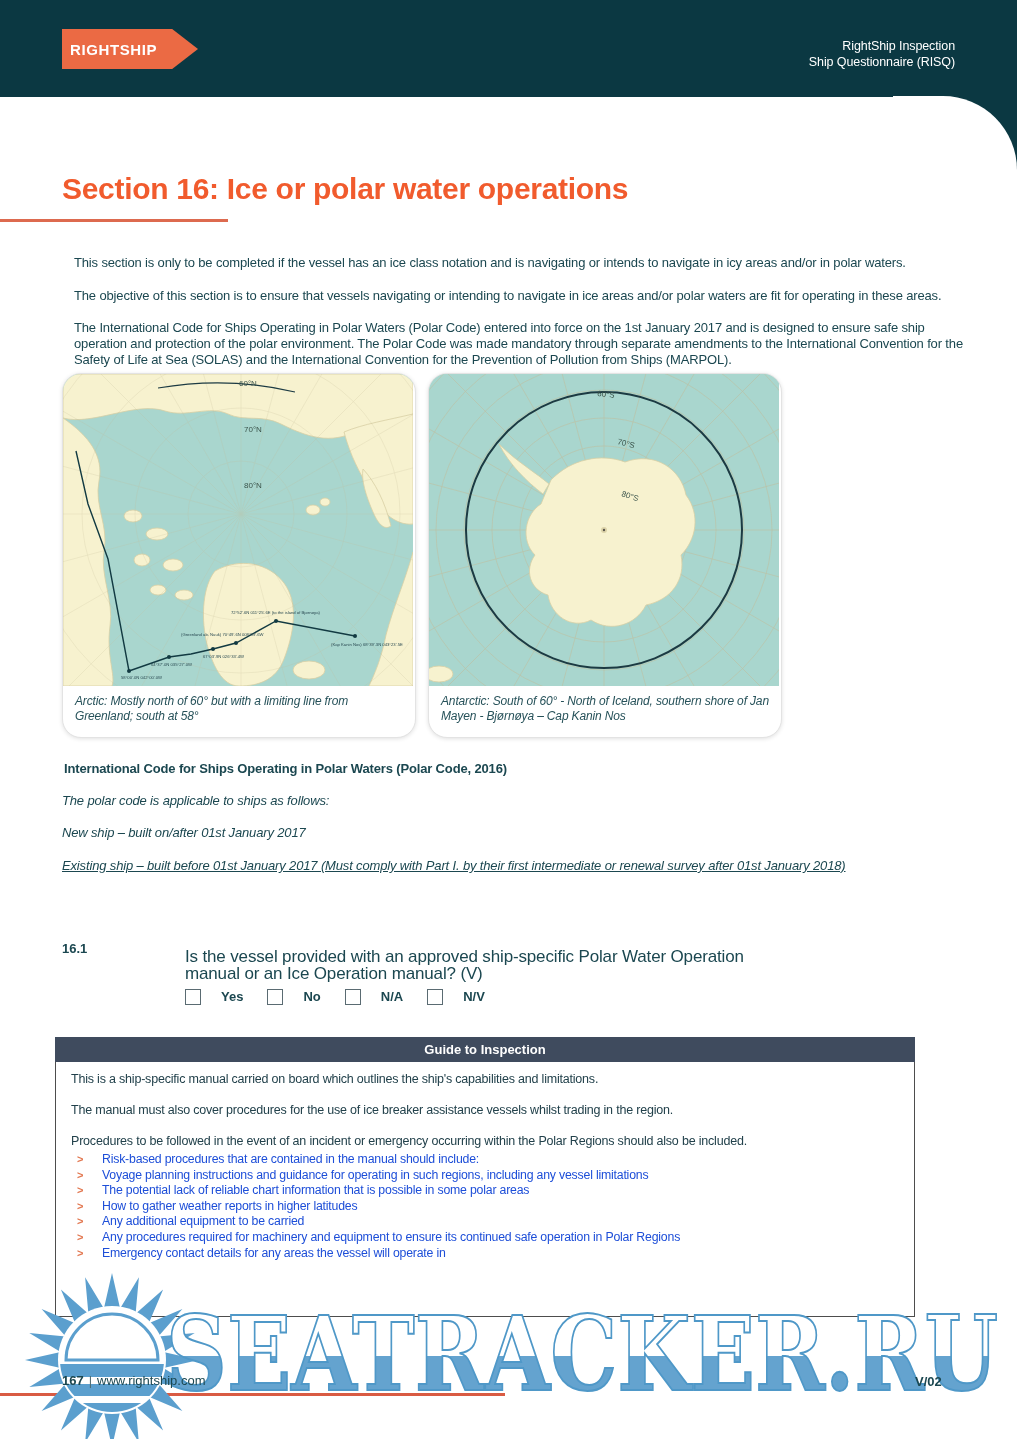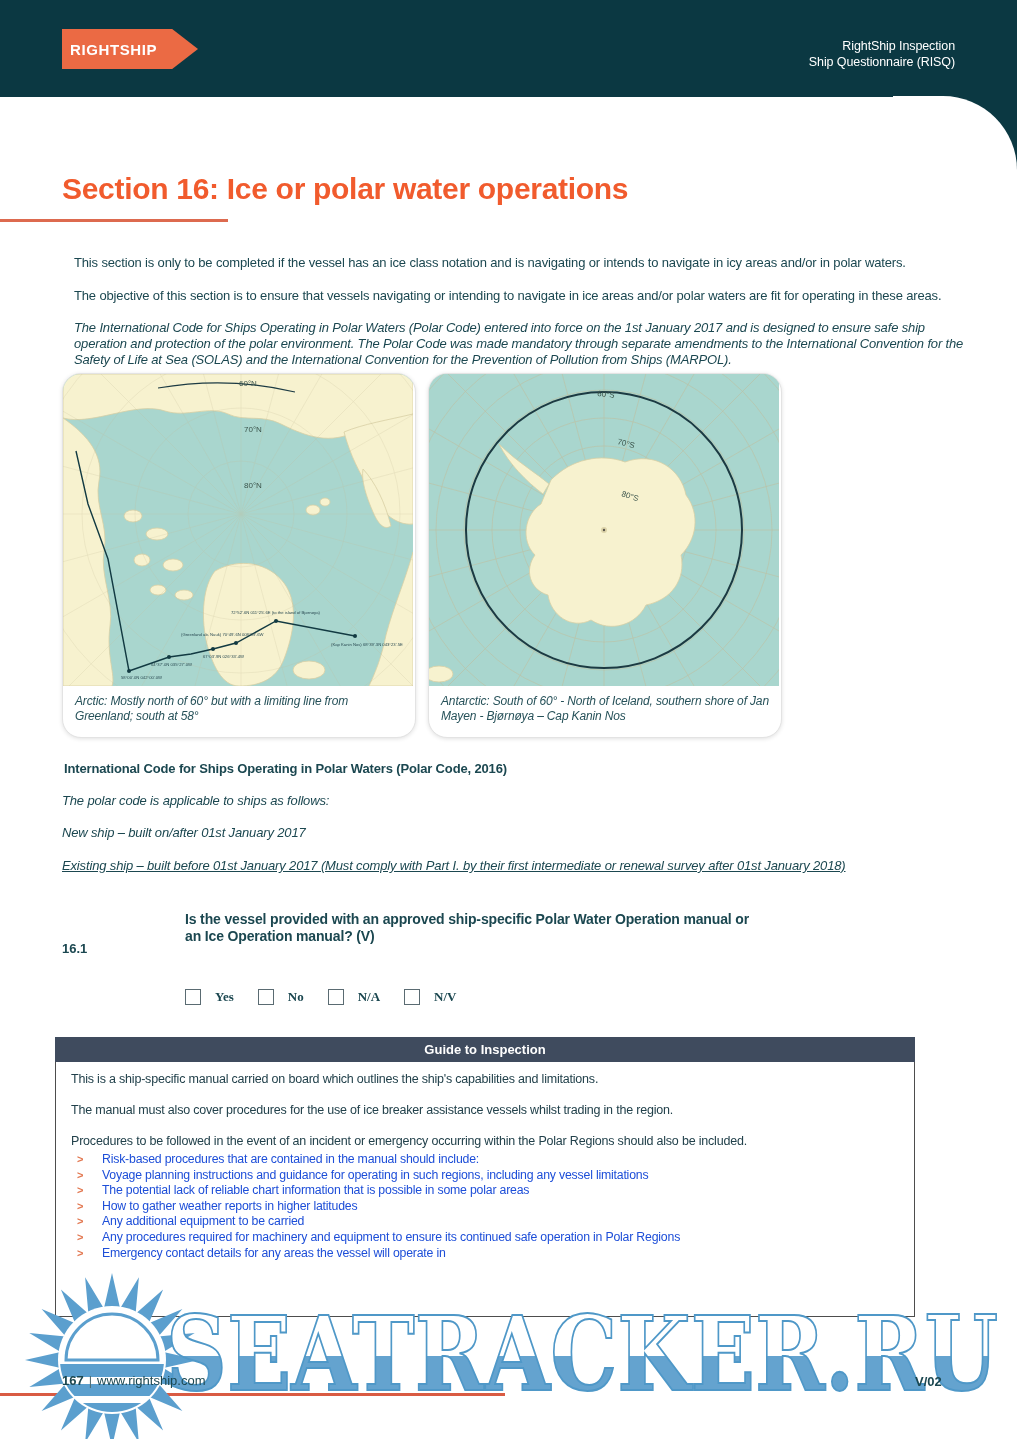--- a/index.html
+++ b/index.html
@@ -17,44 +17,44 @@
   .header-right{position:absolute;right:62px;top:38px;text-align:right;color:#ffffff;
         font-size:12.5px;line-height:16px;letter-spacing:-.1px;}
 
   
   .title{position:absolute;left:62px;top:172px;margin:0;font-size:30px;font-weight:bold;
         color:#f15b2d;letter-spacing:-.3px;}
   .title-rule{position:absolute;left:0;top:219px;width:228px;height:3px;background:#dd6a4f;}
 
   .para{position:absolute;left:62px;width:895px;margin:12px;font-size:13px;line-height:16px;
         letter-spacing:-.15px;}
-  .p1{top:243px;} .p2{top:276px;} .p3{top:308px;font-style:italic;}
+  .p1{top:243px;} .p2{top:276px;} .p3{top:308px;}
 
   
   .map-card{position:absolute;top:373px;width:352px;margin:0;background:#ffffff;
         border:1px solid #e3e3e3;border-radius:19px;box-shadow:0 1px 4px rgba(0,0,0,.12);
         overflow:hidden;}
   .card1{left:62px;} .card2{left:428px;}
   .map-svg{display:block;width:350px;height:312px;background:#a9d6ce;}
   .map-card figcaption{padding:8px 12px 13px 12px;font-style:italic;font-size:12px;
         line-height:15px;color:#27525a;letter-spacing:-.15px;}
 
   
   .bold-heading{position:absolute;left:64px;top:761px;margin:0;font-size:13px;font-weight:bold;
         letter-spacing:-.15px;}
   .italic-line{position:absolute;left:62px;margin:0;font-size:13px;font-style:italic;
         letter-spacing:-.15px;width:900px;}
   .it1{top:793px;} .it2{top:825px;} .it3{top:858px;text-decoration:underline;}
 
   
   .q-num{position:absolute;left:62px;top:941px;font-size:13px;font-weight:600;}
-  .q-text{position:absolute;left:185px;top:911px;width:565px;font-size:14px;font-weight:700;
+  .q-text{position:absolute;left:185px;top:948px;width:565px;font-size:17px;font-weight:400;
         line-height:17px;letter-spacing:-.15px;}
   .options-row{position:absolute;left:185px;top:989px;display:flex;gap:24px;align-items:center;}
-  .opt{display:flex;align-items:flex-end;gap:14px;font-family:Liberation Serif, serif;}
+  .opt{display:flex;align-items:flex-start;gap:20px;}
   .cb{display:inline-block;width:16px;height:16px;border:1.5px solid #5a6b72;background:#ffffff;
         box-sizing:border-box;}
   .opt-label{font-size:13px;font-weight:bold;}
 
   
   .guide{position:absolute;left:55px;top:1037px;width:860px;}
   .guide-header{height:25px;background:#3f4b5e;color:#ffffff;display:flex;align-items:center;
         justify-content:center;font-size:13px;font-weight:bold;}
   .guide-body{border:1px solid #4d4d4d;border-top:none;background:#ffffff;height:255px;
         box-sizing:border-box;padding:10px 18px 0 15px;}

